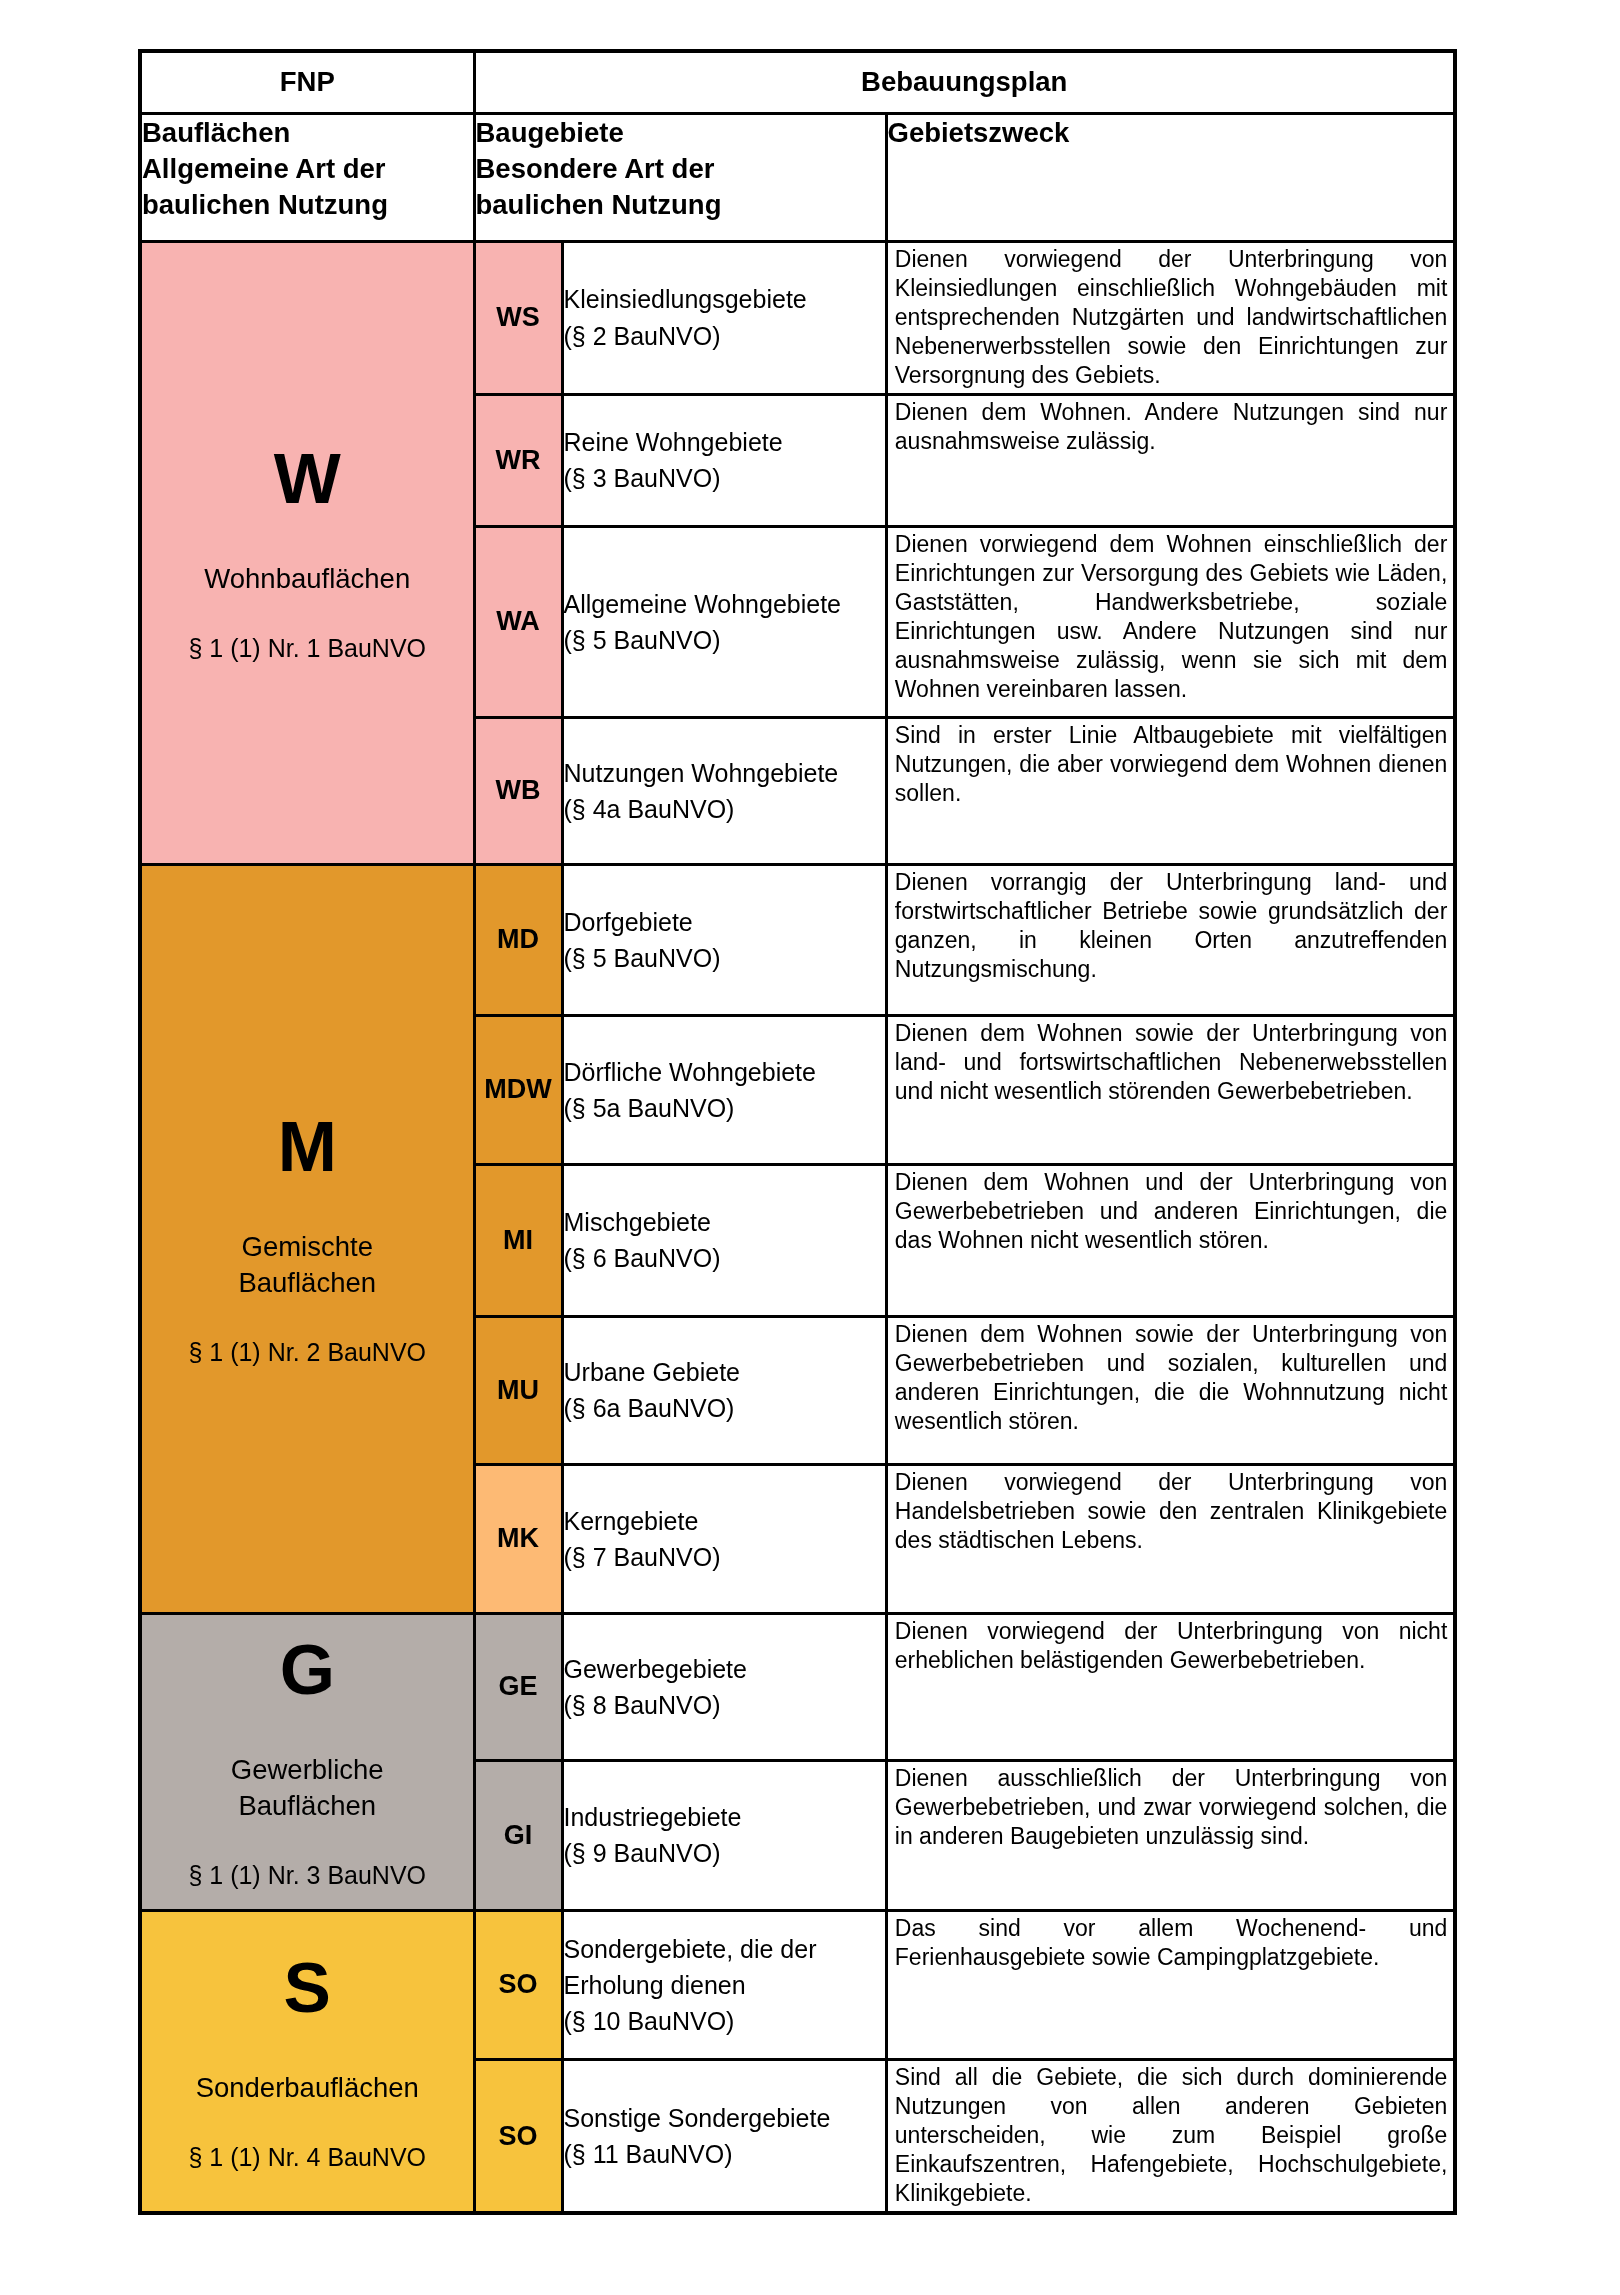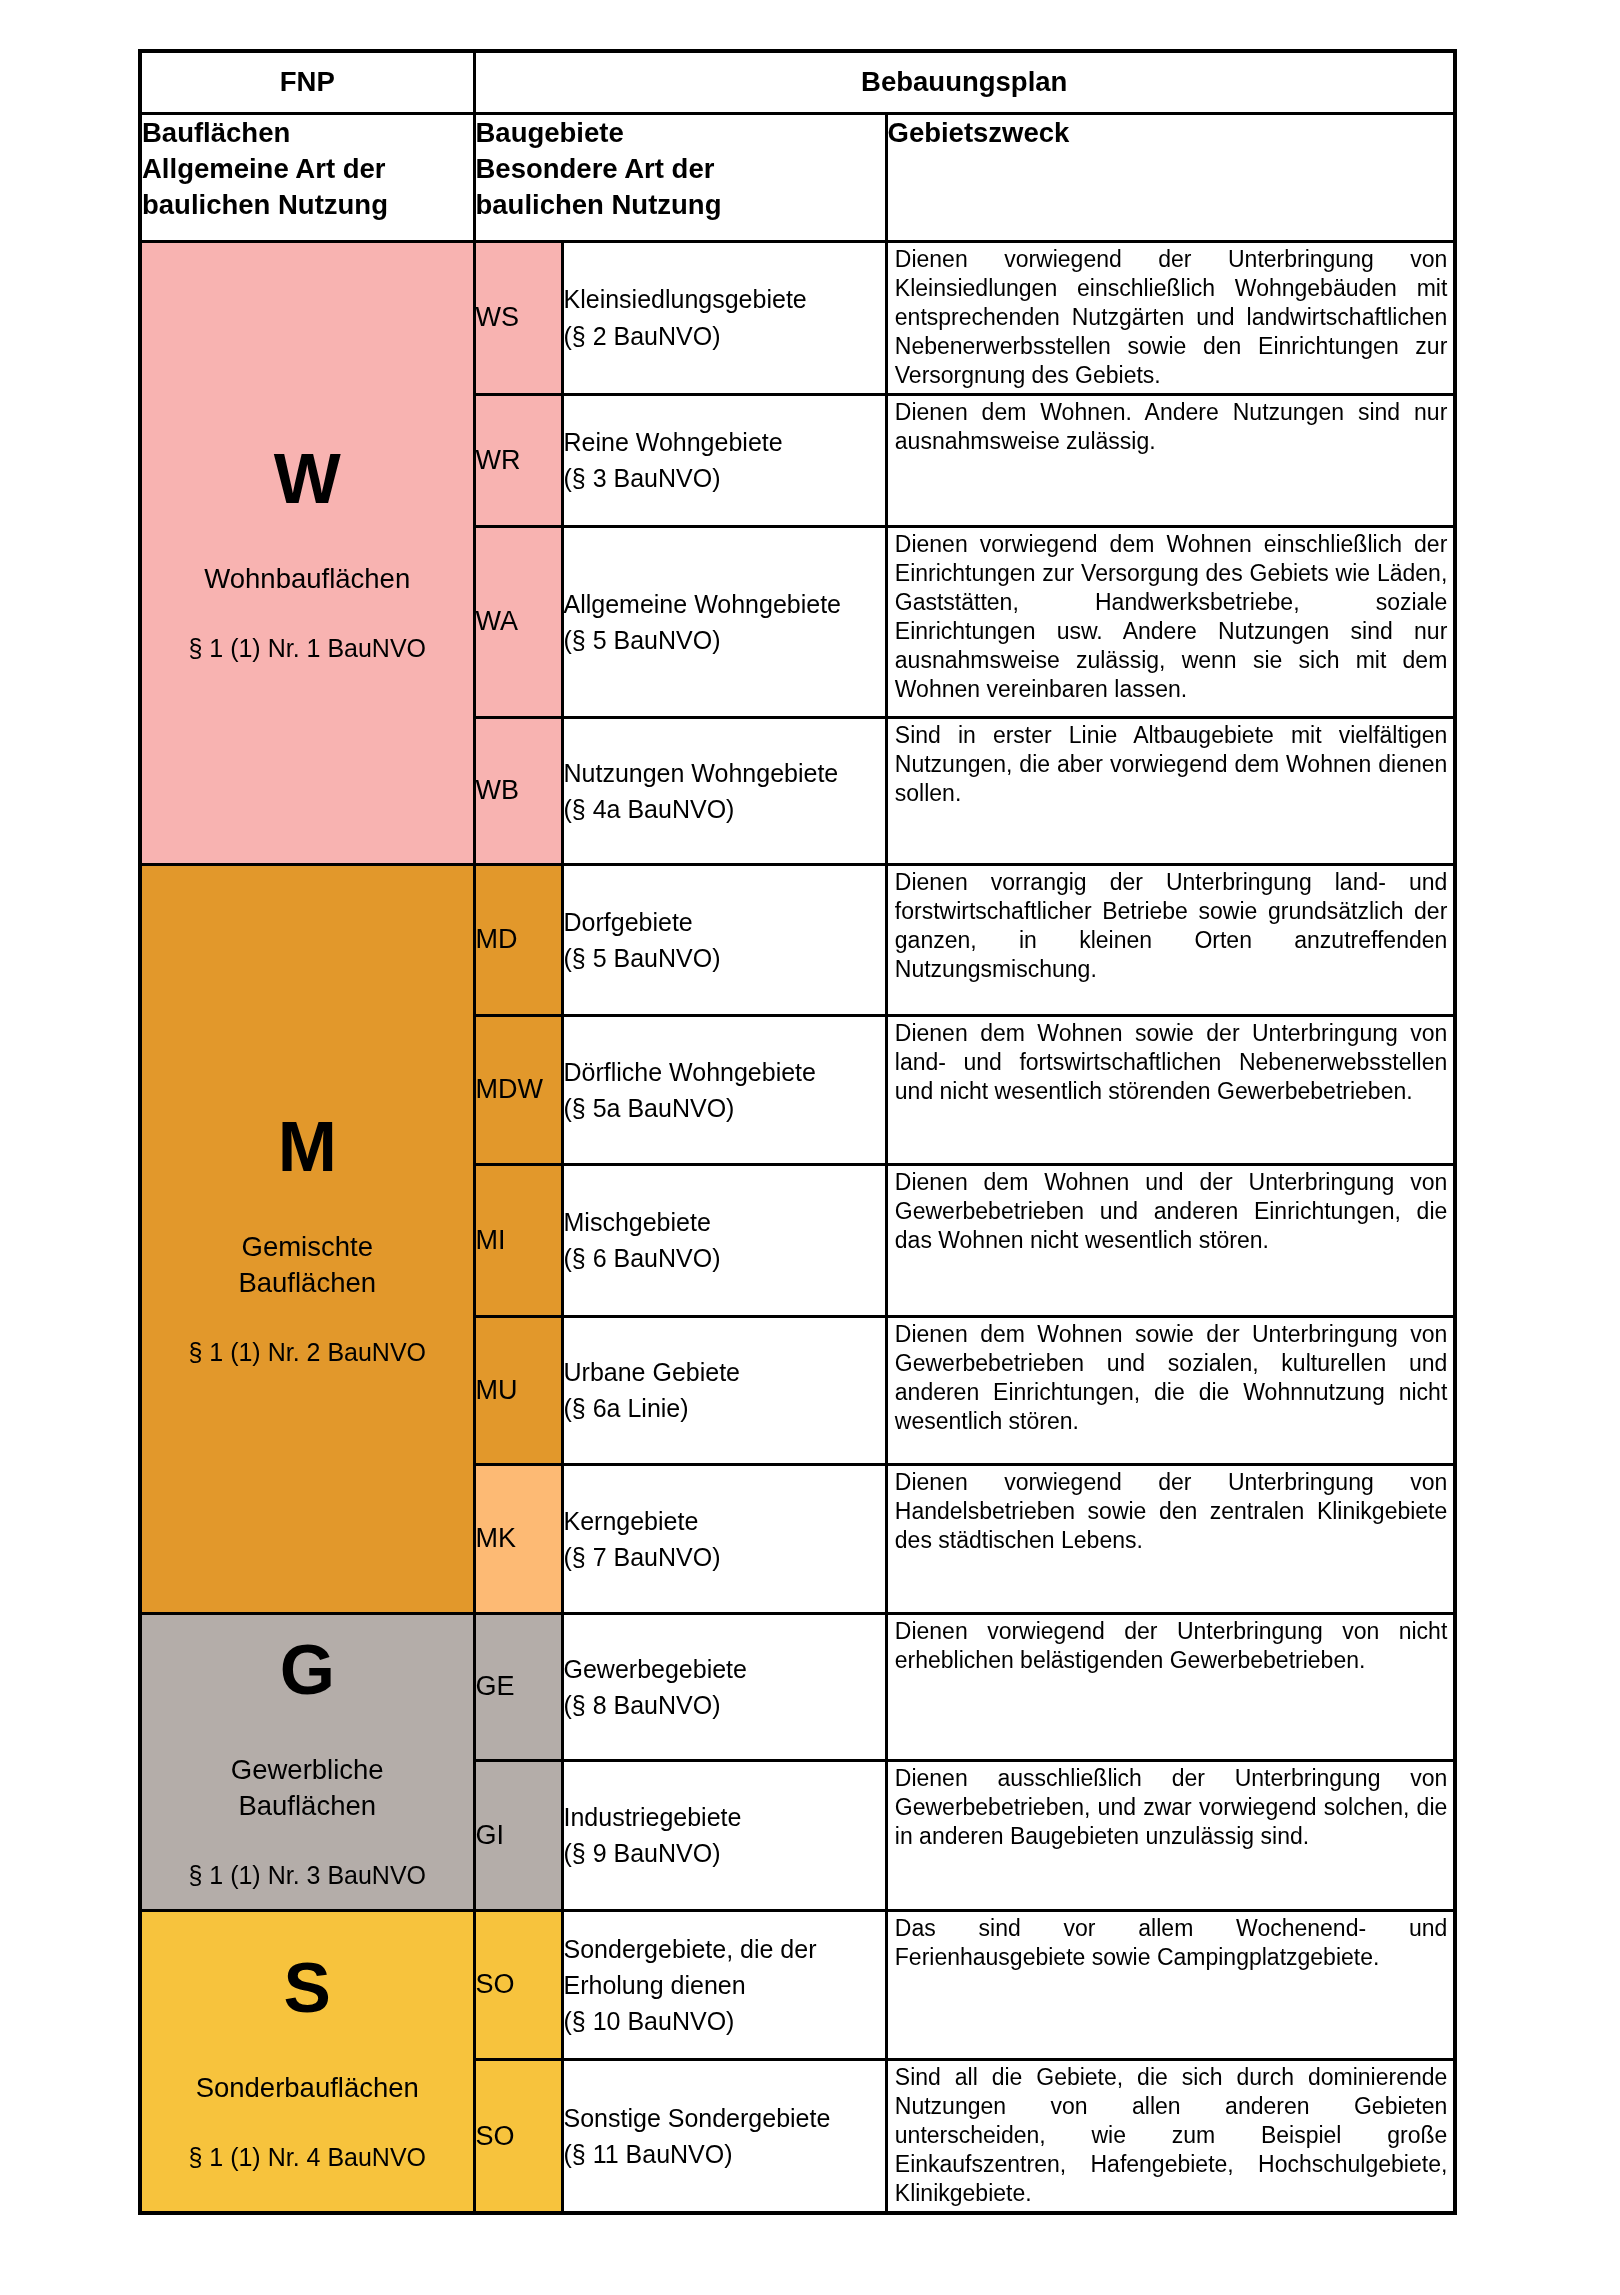--- a/index.html
+++ b/index.html
@@ -78,21 +78,22 @@
     line-height: 1.3;
     margin-top: 47px;
     white-space: pre-line;
   }
   .group-par {
     font-size: 25px;
     margin-top: 37px;
   }
   .cell-code {
     font-size: 27px;
-    font-weight: normal;
+    font-weight: bold;
+    text-align: center;
     vertical-align: middle;
   }
   .cell-label {
     font-size: 25px;
     line-height: 1.45;
     text-align: left;
     vertical-align: middle;
     white-space: pre-line;
     background: #ffffff;
   }
@@ -205,21 +206,21 @@
     <td class="cell-label">Mischgebiete
 (§ 6 BauNVO)</td>
     <td class="cell-zweck">
           <span class="zweck-text">Dienen dem Wohnen und der Unterbringung von Gewerbebetrieben und anderen Einrichtungen, die das Wohnen nicht wesentlich stören.</span>
         </td>
   </tr>
 
   <tr class="rh-7">
     <td class="cell-code" style="background-color: rgb(226, 152, 43);">MU</td>
     <td class="cell-label">Urbane Gebiete
-(§ 6a Linie)</td>
+(§ 6a BauNVO)</td>
     <td class="cell-zweck">
           <span class="zweck-text">Dienen dem Wohnen sowie der Unterbringung von Gewerbebetrieben und sozialen, kulturellen und anderen Einrichtungen, die die Wohnnutzung nicht wesentlich stören.</span>
         </td>
   </tr>
 
   <tr class="rh-8">
     <td class="cell-code" style="background-color: #fdba74;">MK</td>
     <td class="cell-label">Kerngebiete
 (§ 7 BauNVO)</td>
     <td class="cell-zweck">

